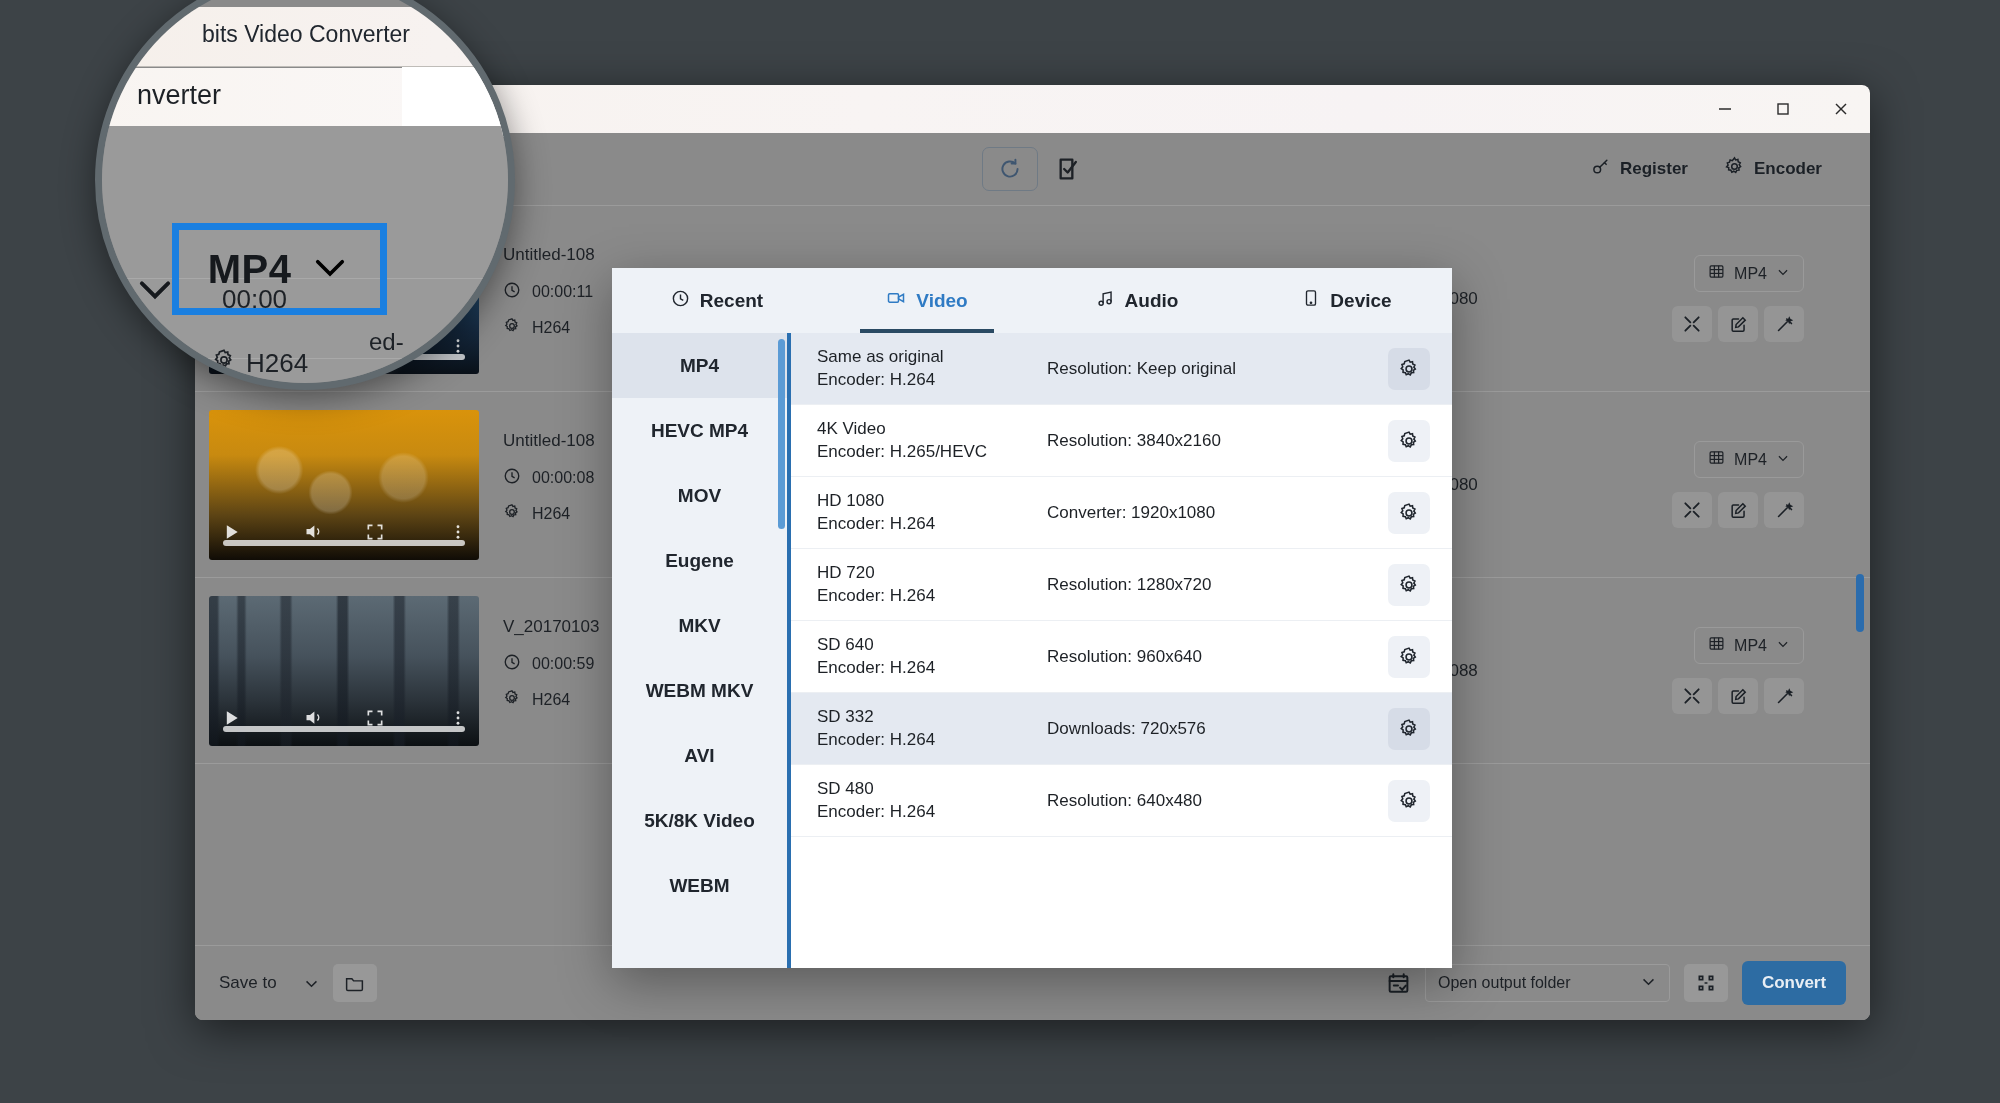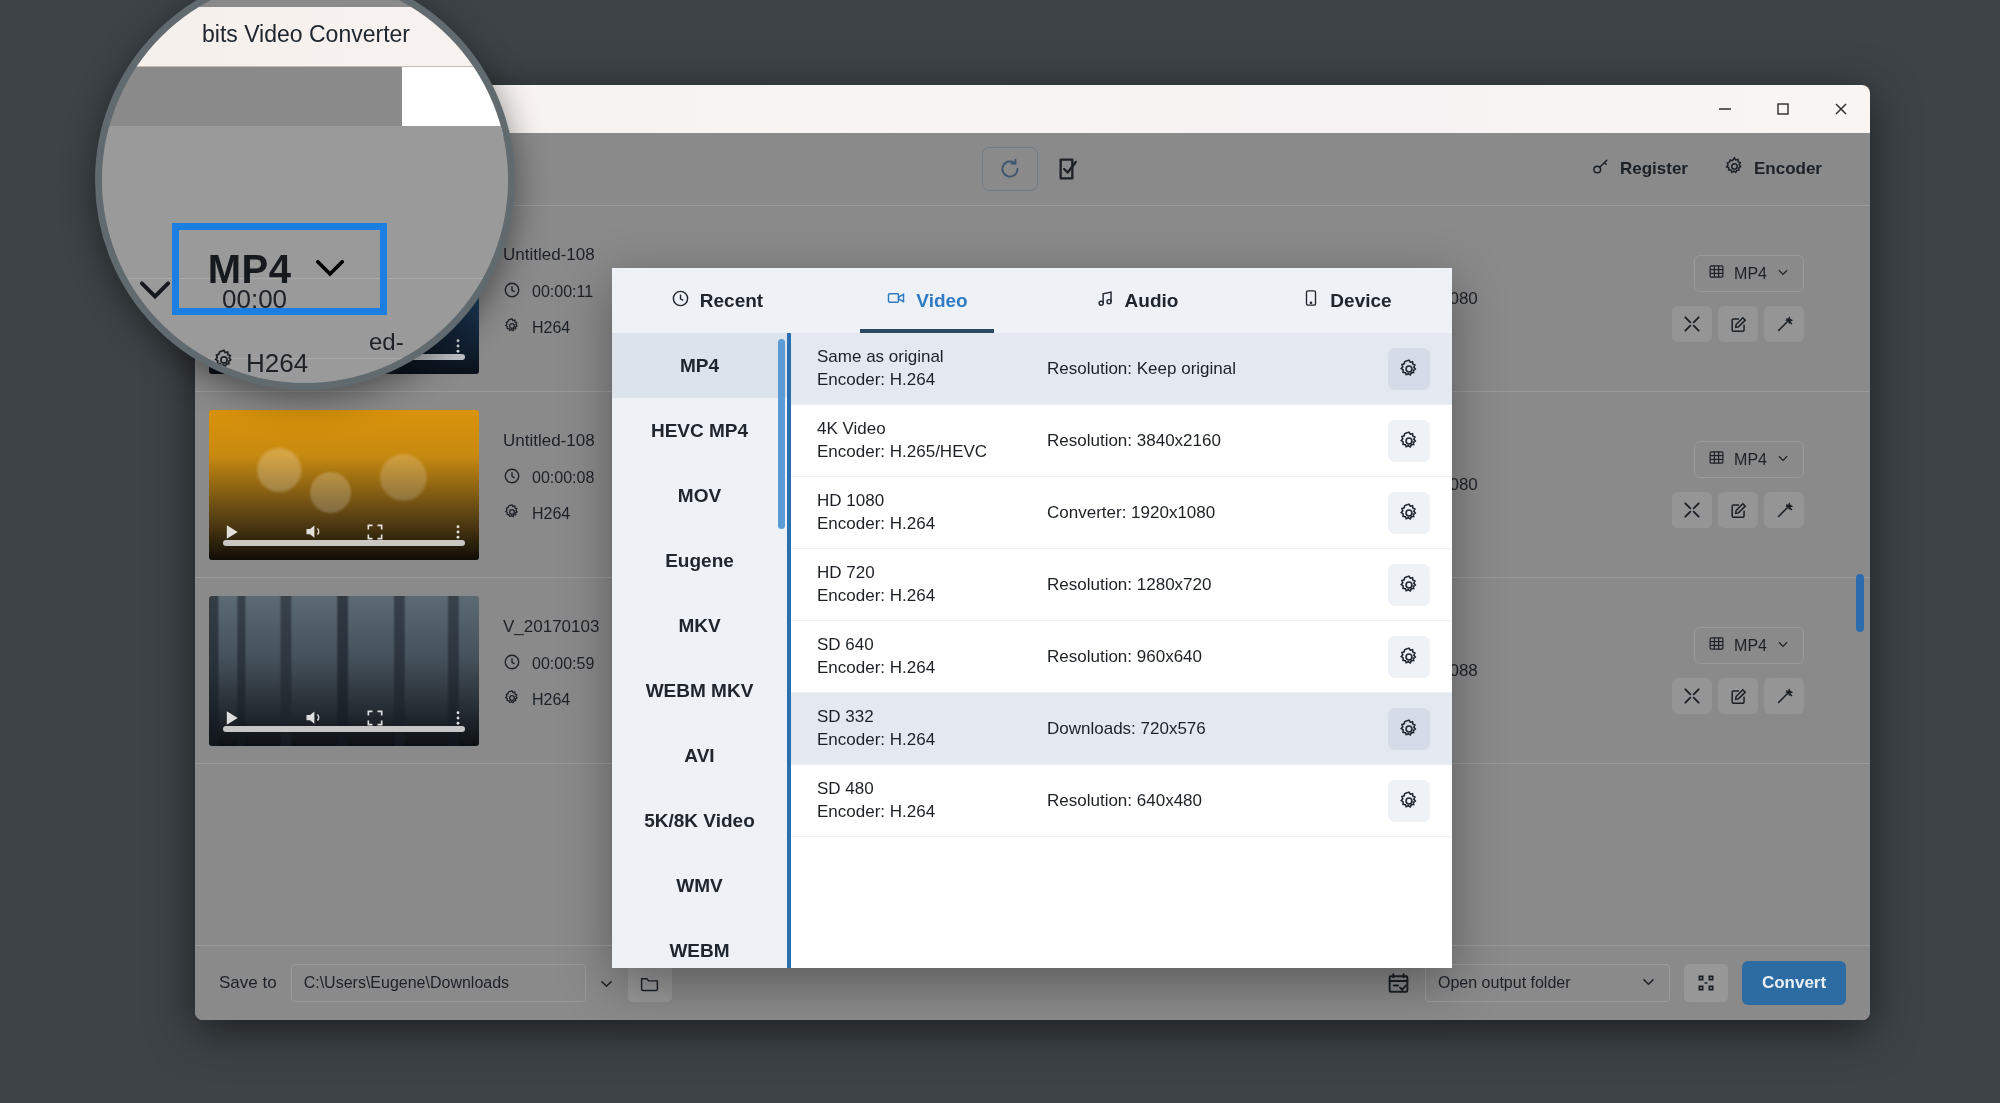--- a/index.html
+++ b/index.html
@@ -688,23 +688,20 @@
           </div>
         </div>
 
         <div class="list-scrollbar">
           <div class="thumbbar" style="top:368px; height:58px;"></div>
         </div>
       </div>
 
       <div class="bottombar">
         <span class="saveto-label">Save to</span>
-        <div class="path-box">
-          <span>C:\Users\Eugene\Downloads</span>
-        </div>
         <div class="chev-btn">
           <svg width="17" height="17" viewBox="0 0 24 24" fill="none" stroke="currentColor" stroke-width="2">
               <path d="M5 9l7 7 7-7"></path>
             </svg>
         </div>
         <div class="folder-btn">
           <svg width="21" height="21" viewBox="0 0 24 24" fill="none" stroke="currentColor" stroke-width="1.7">
               <path d="M3 6.5h6l2 2.5h10v9.5a1.5 1.5 0 0 1-1.5 1.5h-15A1.5 1.5 0 0 1 3 18.5z"></path>
             </svg>
         </div>
@@ -785,21 +782,20 @@
     <div class="fmt-body">
       <div class="fmt-sidebar">
         <div class="fmt-item selected">MP4</div>
         <div class="fmt-item">HEVC MP4</div>
         <div class="fmt-item">MOV</div>
         <div class="fmt-item">Eugene</div>
         <div class="fmt-item">MKV</div>
         <div class="fmt-item">WEBM MKV</div>
         <div class="fmt-item">AVI</div>
         <div class="fmt-item">5K/8K Video</div>
-        <div class="fmt-item">WMV</div>
         <div class="fmt-item">WEBM</div>
 
         <div class="fmt-sb-scroll"></div>
       </div>
       <div class="fmt-divider"></div>
 
       <div class="fmt-presets">
         <div class="preset-row highlight">
           <div class="preset-name">
             <div class="preset-title">Same as original</div>
@@ -891,20 +887,23 @@
               </svg>
           </div>
         </div>
       </div>
     </div>
   </div>
 
   <div class="magnifier">
     <div class="mag-titlebar">
       <span class="t">bits Video Converter</span>
+    </div>
+    <div class="mag-titlebar2">
+      <span class="t2">nverter</span>
     </div>
     <div class="mag-overlap-white"></div>
     <div class="mag-toolbar">
       <div class="mag-row-line"></div>
       <div class="mag-row-line2"></div>
 
       <span class="mag-chev1">
         <svg width="46" height="30" viewBox="0 0 24 16" fill="none" stroke="currentColor" stroke-width="2.1" stroke-linecap="round">
             <path d="M5 5l7 7 7-7"></path>
           </svg>

